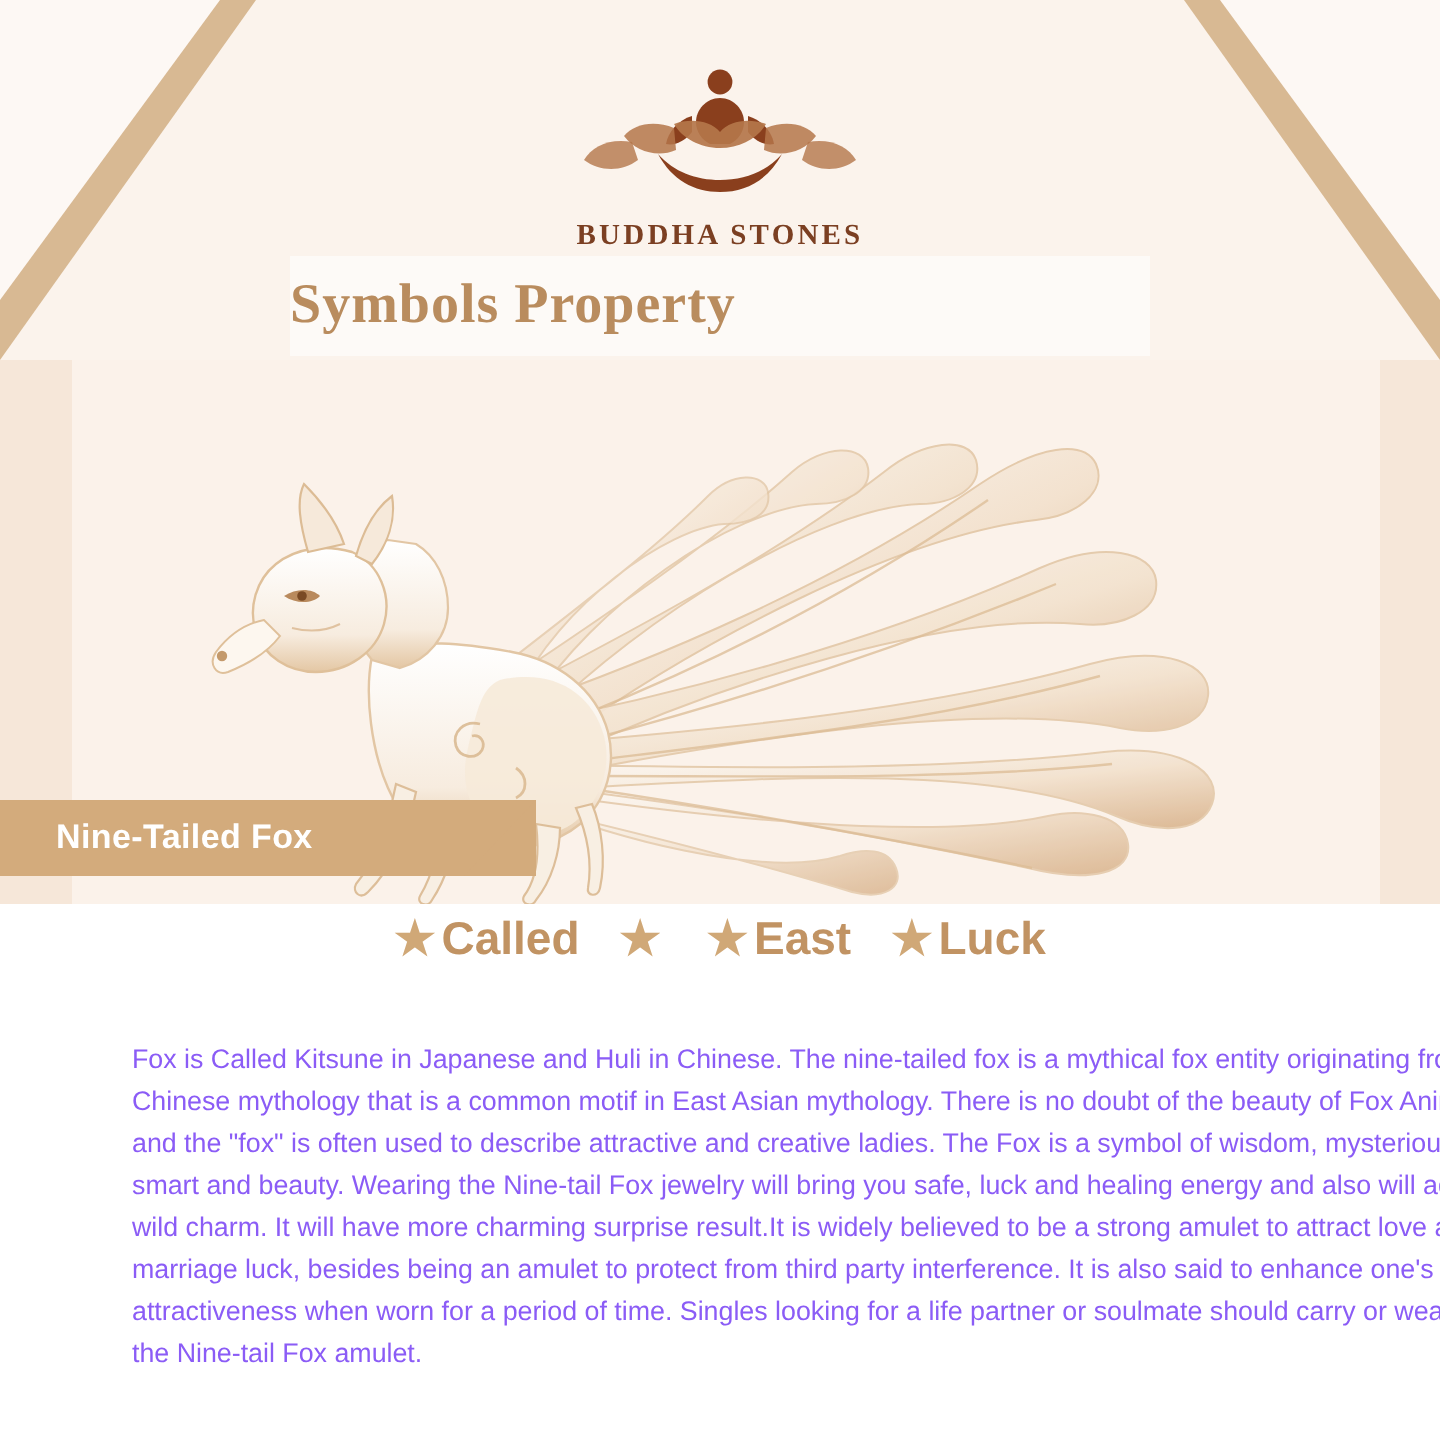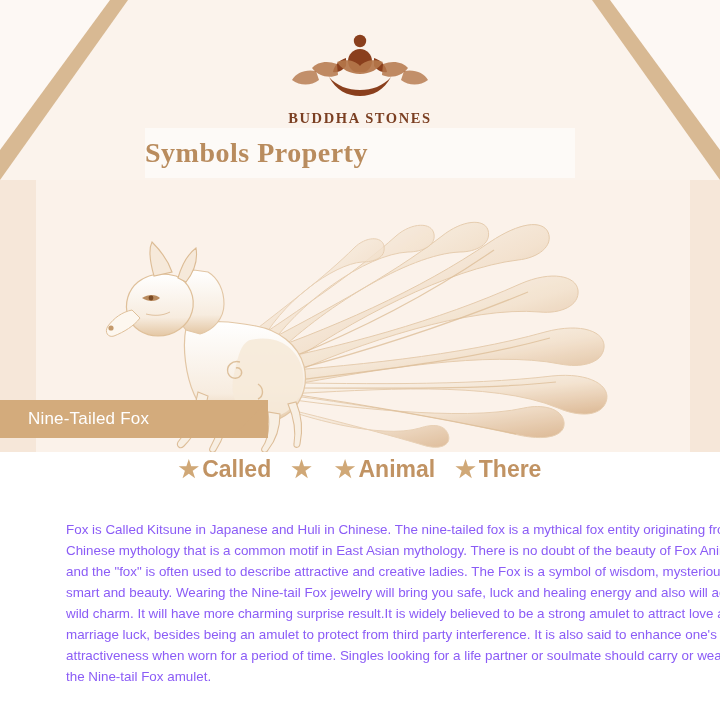--- a/index.html
+++ b/index.html
@@ -148,21 +148,21 @@
     border-right: 36px solid transparent;
     z-index: 8;
   }
   .ribbon-label {
     position: absolute;
     left: 28px;
     top: 400px;
     height: 40px;
     line-height: 38px;
     font-size: 17px;
-    font-weight: normal;
+    font-weight: bold;
     color: #ffffff;
     z-index: 9;
     letter-spacing: 0.2px;
   }
 
   
   .keywords {
     position: absolute;
     left: 0;
     top: 456px;
@@ -333,23 +333,23 @@
   <div class="keywords">
     <div class="kw">
       <span class="star">★</span>
       <span>Called</span>
     </div>
     <div class="kw">
       <span class="star">★</span>
     </div>
     <div class="kw">
       <span class="star">★</span>
-      <span>Animal</span>
+      <span>East</span>
     </div>
     <div class="kw">
       <span class="star">★</span>
-      <span>There</span>
+      <span>Luck</span>
     </div>
   </div>
 
   <p class="body-copy">Fox is Called Kitsune in Japanese and Huli in Chinese. The nine-tailed fox is a mythical fox entity originating from Chinese mythology that is a common motif in East Asian mythology. There is no doubt of the beauty of Fox Animal, and the "fox" is often used to describe attractive and creative ladies. The Fox is a symbol of wisdom, mysterious, smart and beauty. Wearing the Nine-tail Fox jewelry will bring you safe, luck and healing energy and also will add a wild charm. It will have more charming surprise result.It is widely believed to be a strong amulet to attract love and marriage luck, besides being an amulet to protect from third party interference. It is also said to enhance one's attractiveness when worn for a period of time. Singles looking for a life partner or soulmate should carry or wear the Nine-tail Fox amulet.</p>
 
 </div>
 
 </body></html>

